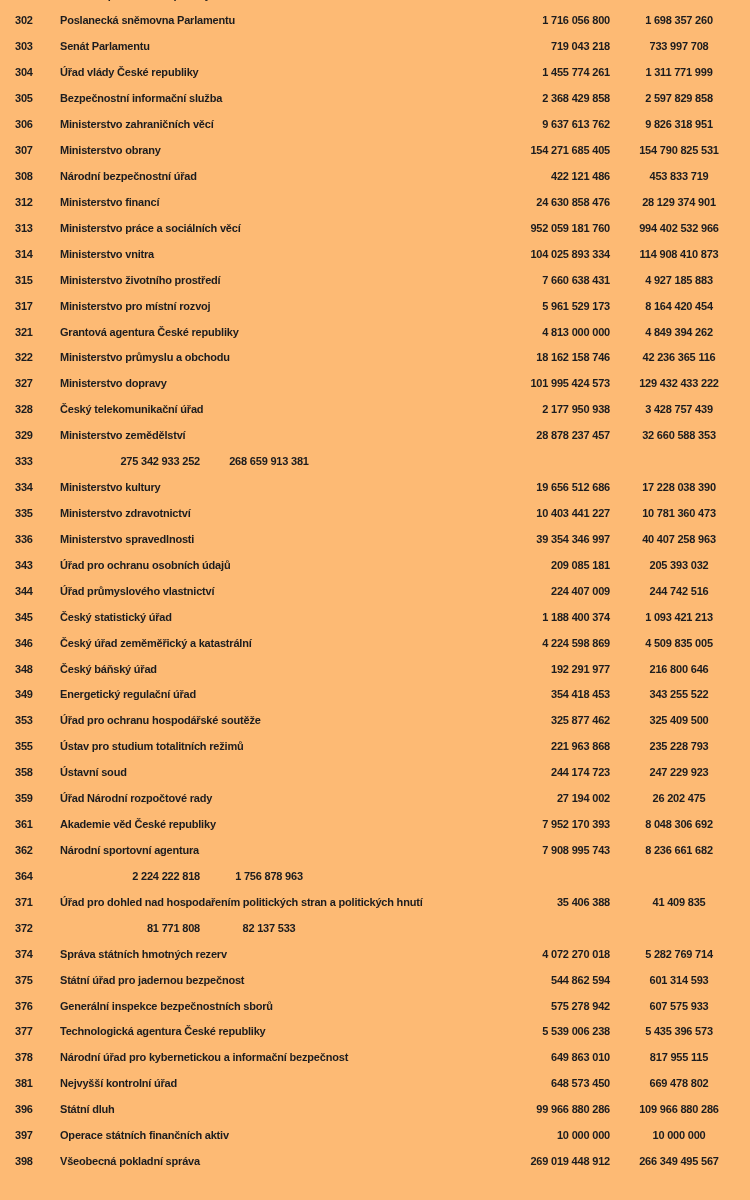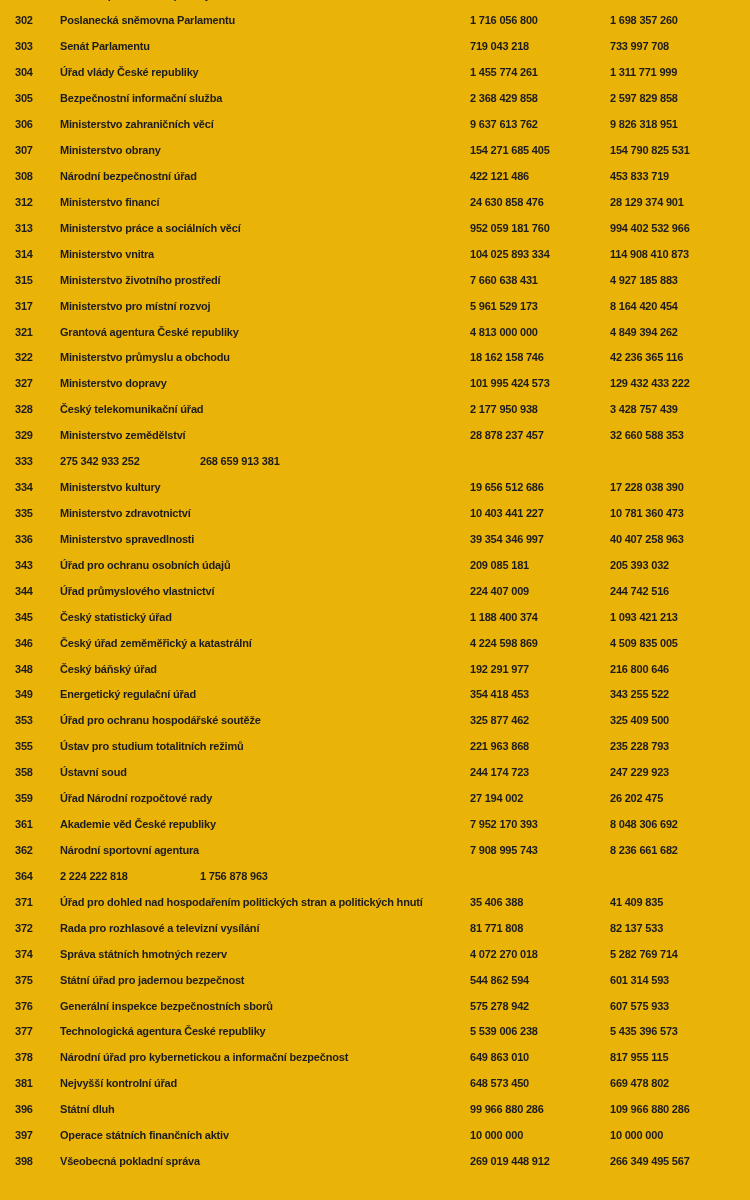--- a/index.html
+++ b/index.html
@@ -38,34 +38,35 @@
     white-space: nowrap;
   }
   .c-name {
     flex: 1 1 auto;
     min-width: 0;
     white-space: nowrap;
     overflow: visible;
   }
   .c-a1 {
     flex: 0 0 140px;
+    text-align: right;
     white-space: nowrap;
     font-variant-numeric: tabular-nums;
   }
   .c-a2 {
     flex: 0 0 138px;
-    text-align: left;
+    text-align: center;
     white-space: nowrap;
     font-variant-numeric: tabular-nums;
   }
 </style>
 </head>
 <body>
 
-<div class="page" style="background: #eab308; color: rgb(28, 28, 30);">
+<div class="page" style="background: #fdba74; color: rgb(28, 28, 30);">
   <div class="rows">
       <div class="row">
     <div class="c-num">301</div>
     <div class="c-name">Kancelář prezidenta republiky</div>
     <div class="c-a1">000 000 000</div>
     <div class="c-a2">000 000 000</div>
   </div>
       <div class="row">
     <div class="c-num">302</div>
     <div class="c-name">Poslanecká sněmovna Parlamentu</div>
@@ -269,21 +270,20 @@
     <div class="c-a2">1 756 878 963</div>
   </div>
       <div class="row">
     <div class="c-num">371</div>
     <div class="c-name">Úřad pro dohled nad hospodařením politických stran a politických hnutí</div>
     <div class="c-a1">35 406 388</div>
     <div class="c-a2">41 409 835</div>
   </div>
       <div class="row">
     <div class="c-num">372</div>
-    <div class="c-name">Rada pro rozhlasové a televizní vysílání</div>
     <div class="c-a1">81 771 808</div>
     <div class="c-a2">82 137 533</div>
   </div>
       <div class="row">
     <div class="c-num">374</div>
     <div class="c-name">Správa státních hmotných rezerv</div>
     <div class="c-a1">4 072 270 018</div>
     <div class="c-a2">5 282 769 714</div>
   </div>
       <div class="row">

